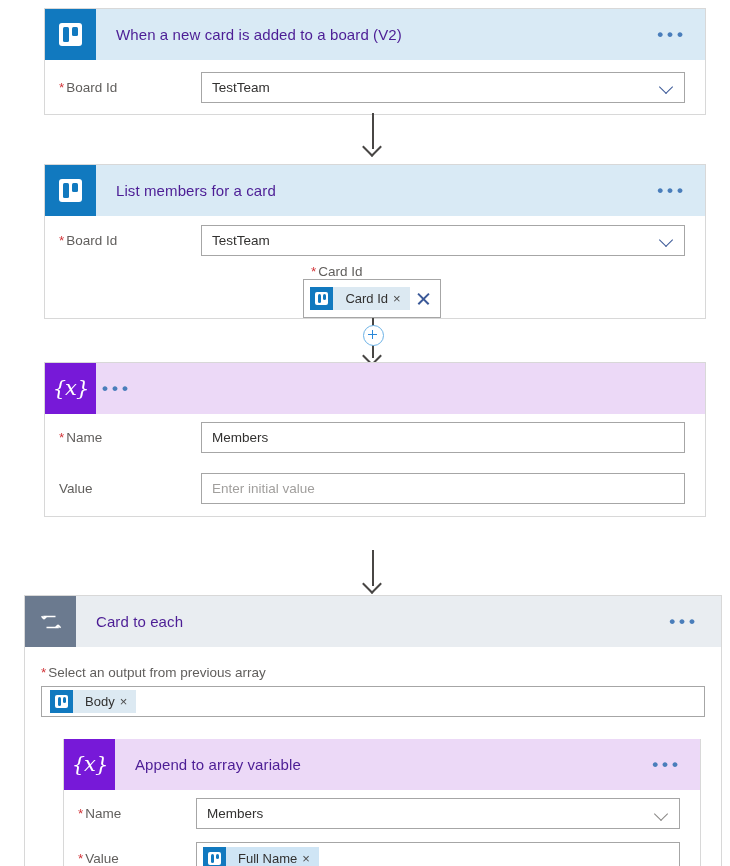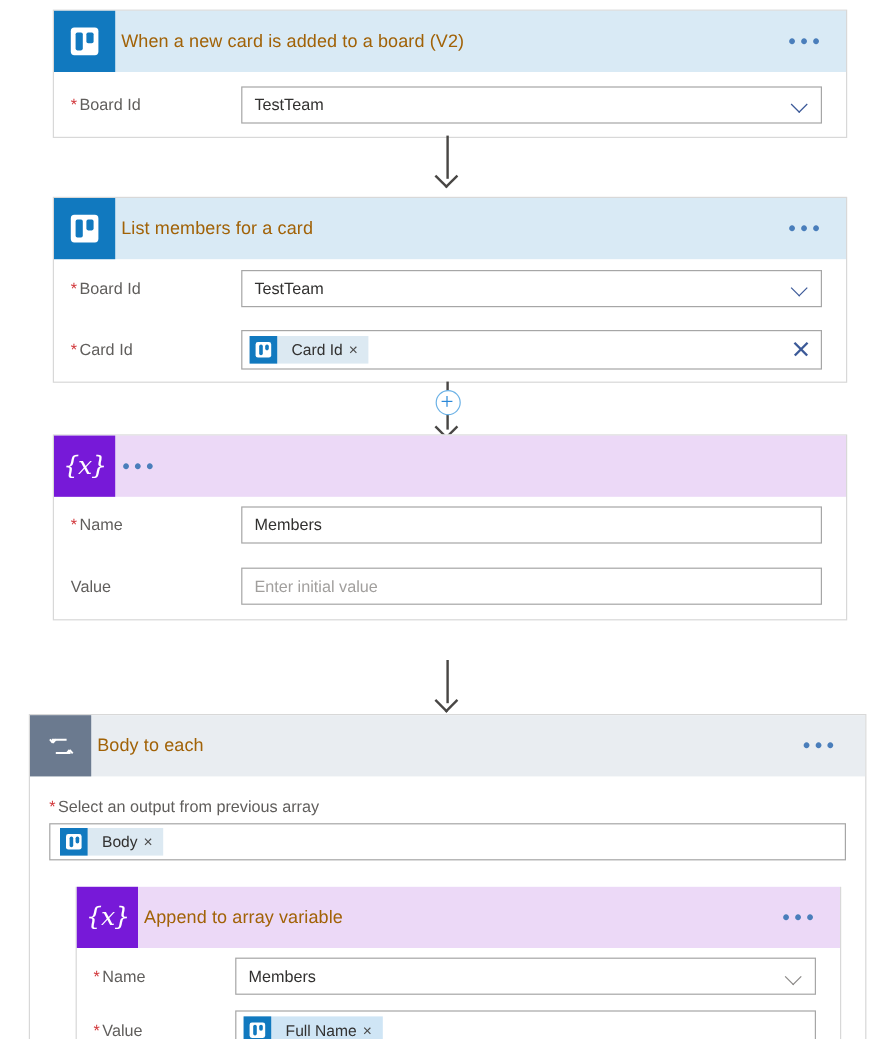--- a/index.html
+++ b/index.html
@@ -33,23 +33,23 @@
     width: 51px;
     min-width: 51px;
     display: flex;
     align-items: center;
     justify-content: center;
   }
   .card-title {
     flex: 1;
     display: flex;
     align-items: center;
-    padding-left: 5px;
+    padding-left: 20px;
     font-size: 15px;
-    color: #a16207;
+    color: #4c1d95;
     letter-spacing: .1px;
   }
   .ellipsis {
     display: flex;
     align-items: center;
     padding: 0 18px 0 6px;
     letter-spacing: 3px;
     font-size: 17px;
     line-height: 1;
     color: #4a7ebb;
@@ -334,21 +334,21 @@
   <div class="card-body">
     <div class="field-row" style="height:48px;">
       <div class="field-label">
         <span class="req">*</span><span>Board Id</span>
       </div>
       <div class="field-input">
         <span class="val">TestTeam</span>
         <span class="chev"></span>
       </div>
     </div>
-    <div class="field-row" style="height:54px;">
+    <div class="field-row" style="height:54px;flex-direction:column;">
       <div class="field-label">
         <span class="req">*</span><span>Card Id</span>
       </div>
       <div class="field-input tall" style="padding-left:6px;">
         <span class="token">
           <span class="token-ico">
             <span class="trello-glyph"></span>
           </span>
           <span class="token-label">Card Id</span>
           <span class="token-x">×</span>
@@ -402,21 +402,21 @@
   <div class="card-header hdr-loop">
     <div class="card-icon">
       <div class="ico-box ico-loop">
         <svg width="24" height="24" viewBox="0 0 24 24" aria-hidden="true">
           <path d="M5 9 V6.5 H16.5 M19 15 V17.5 H7.5" fill="none" stroke="#ffffff" stroke-width="1.6"></path>
           <path d="M5 9 L2.6 6.2 M5 9 L7.6 6.2" fill="none" stroke="#ffffff" stroke-width="1.6"></path>
           <path d="M19 15 L16.4 17.8 M19 15 L21.6 17.8" fill="none" stroke="#ffffff" stroke-width="1.6"></path>
         </svg>
       </div>
     </div>
-    <div class="card-title">Body to each</div>
+    <div class="card-title">Card to each</div>
     <div class="ellipsis" style="padding-right:22px;">
       <span>•</span>
         <span>•</span>
         <span>•</span>
     </div>
   </div>
 
   <div class="loop-body">
     <div class="loop-field-label">
       <span class="req">*</span><span>Select an output from previous array</span>

